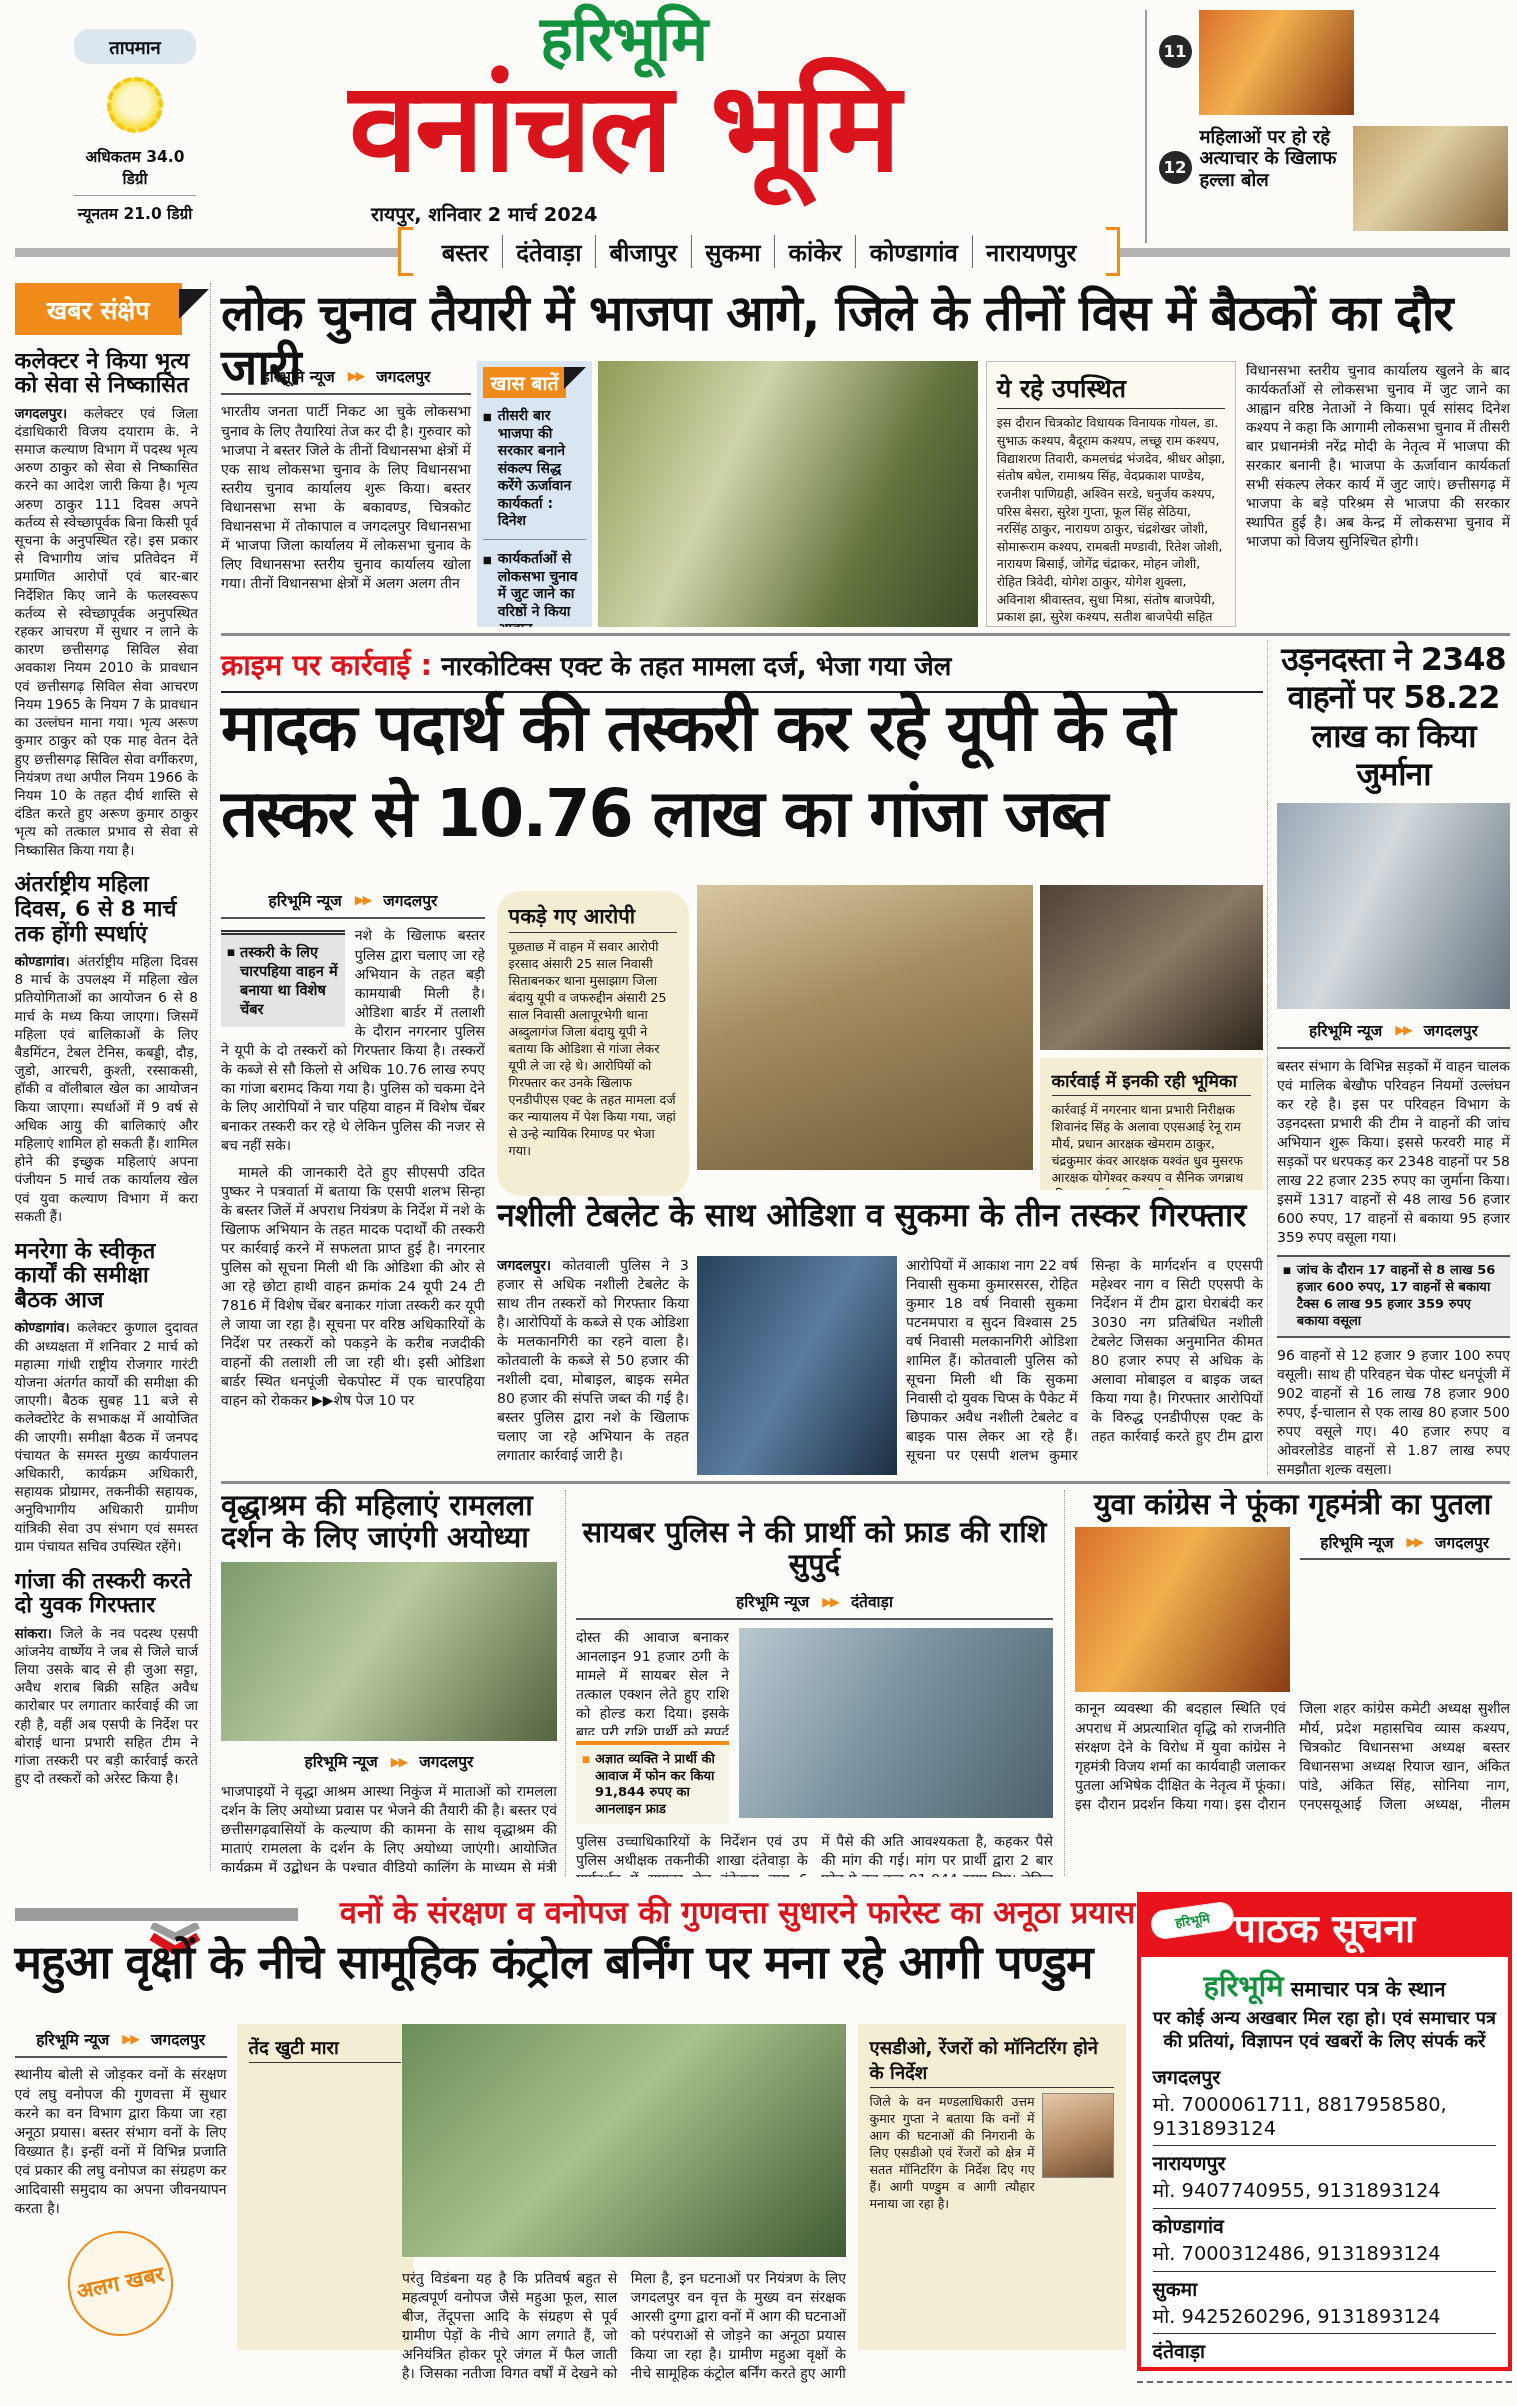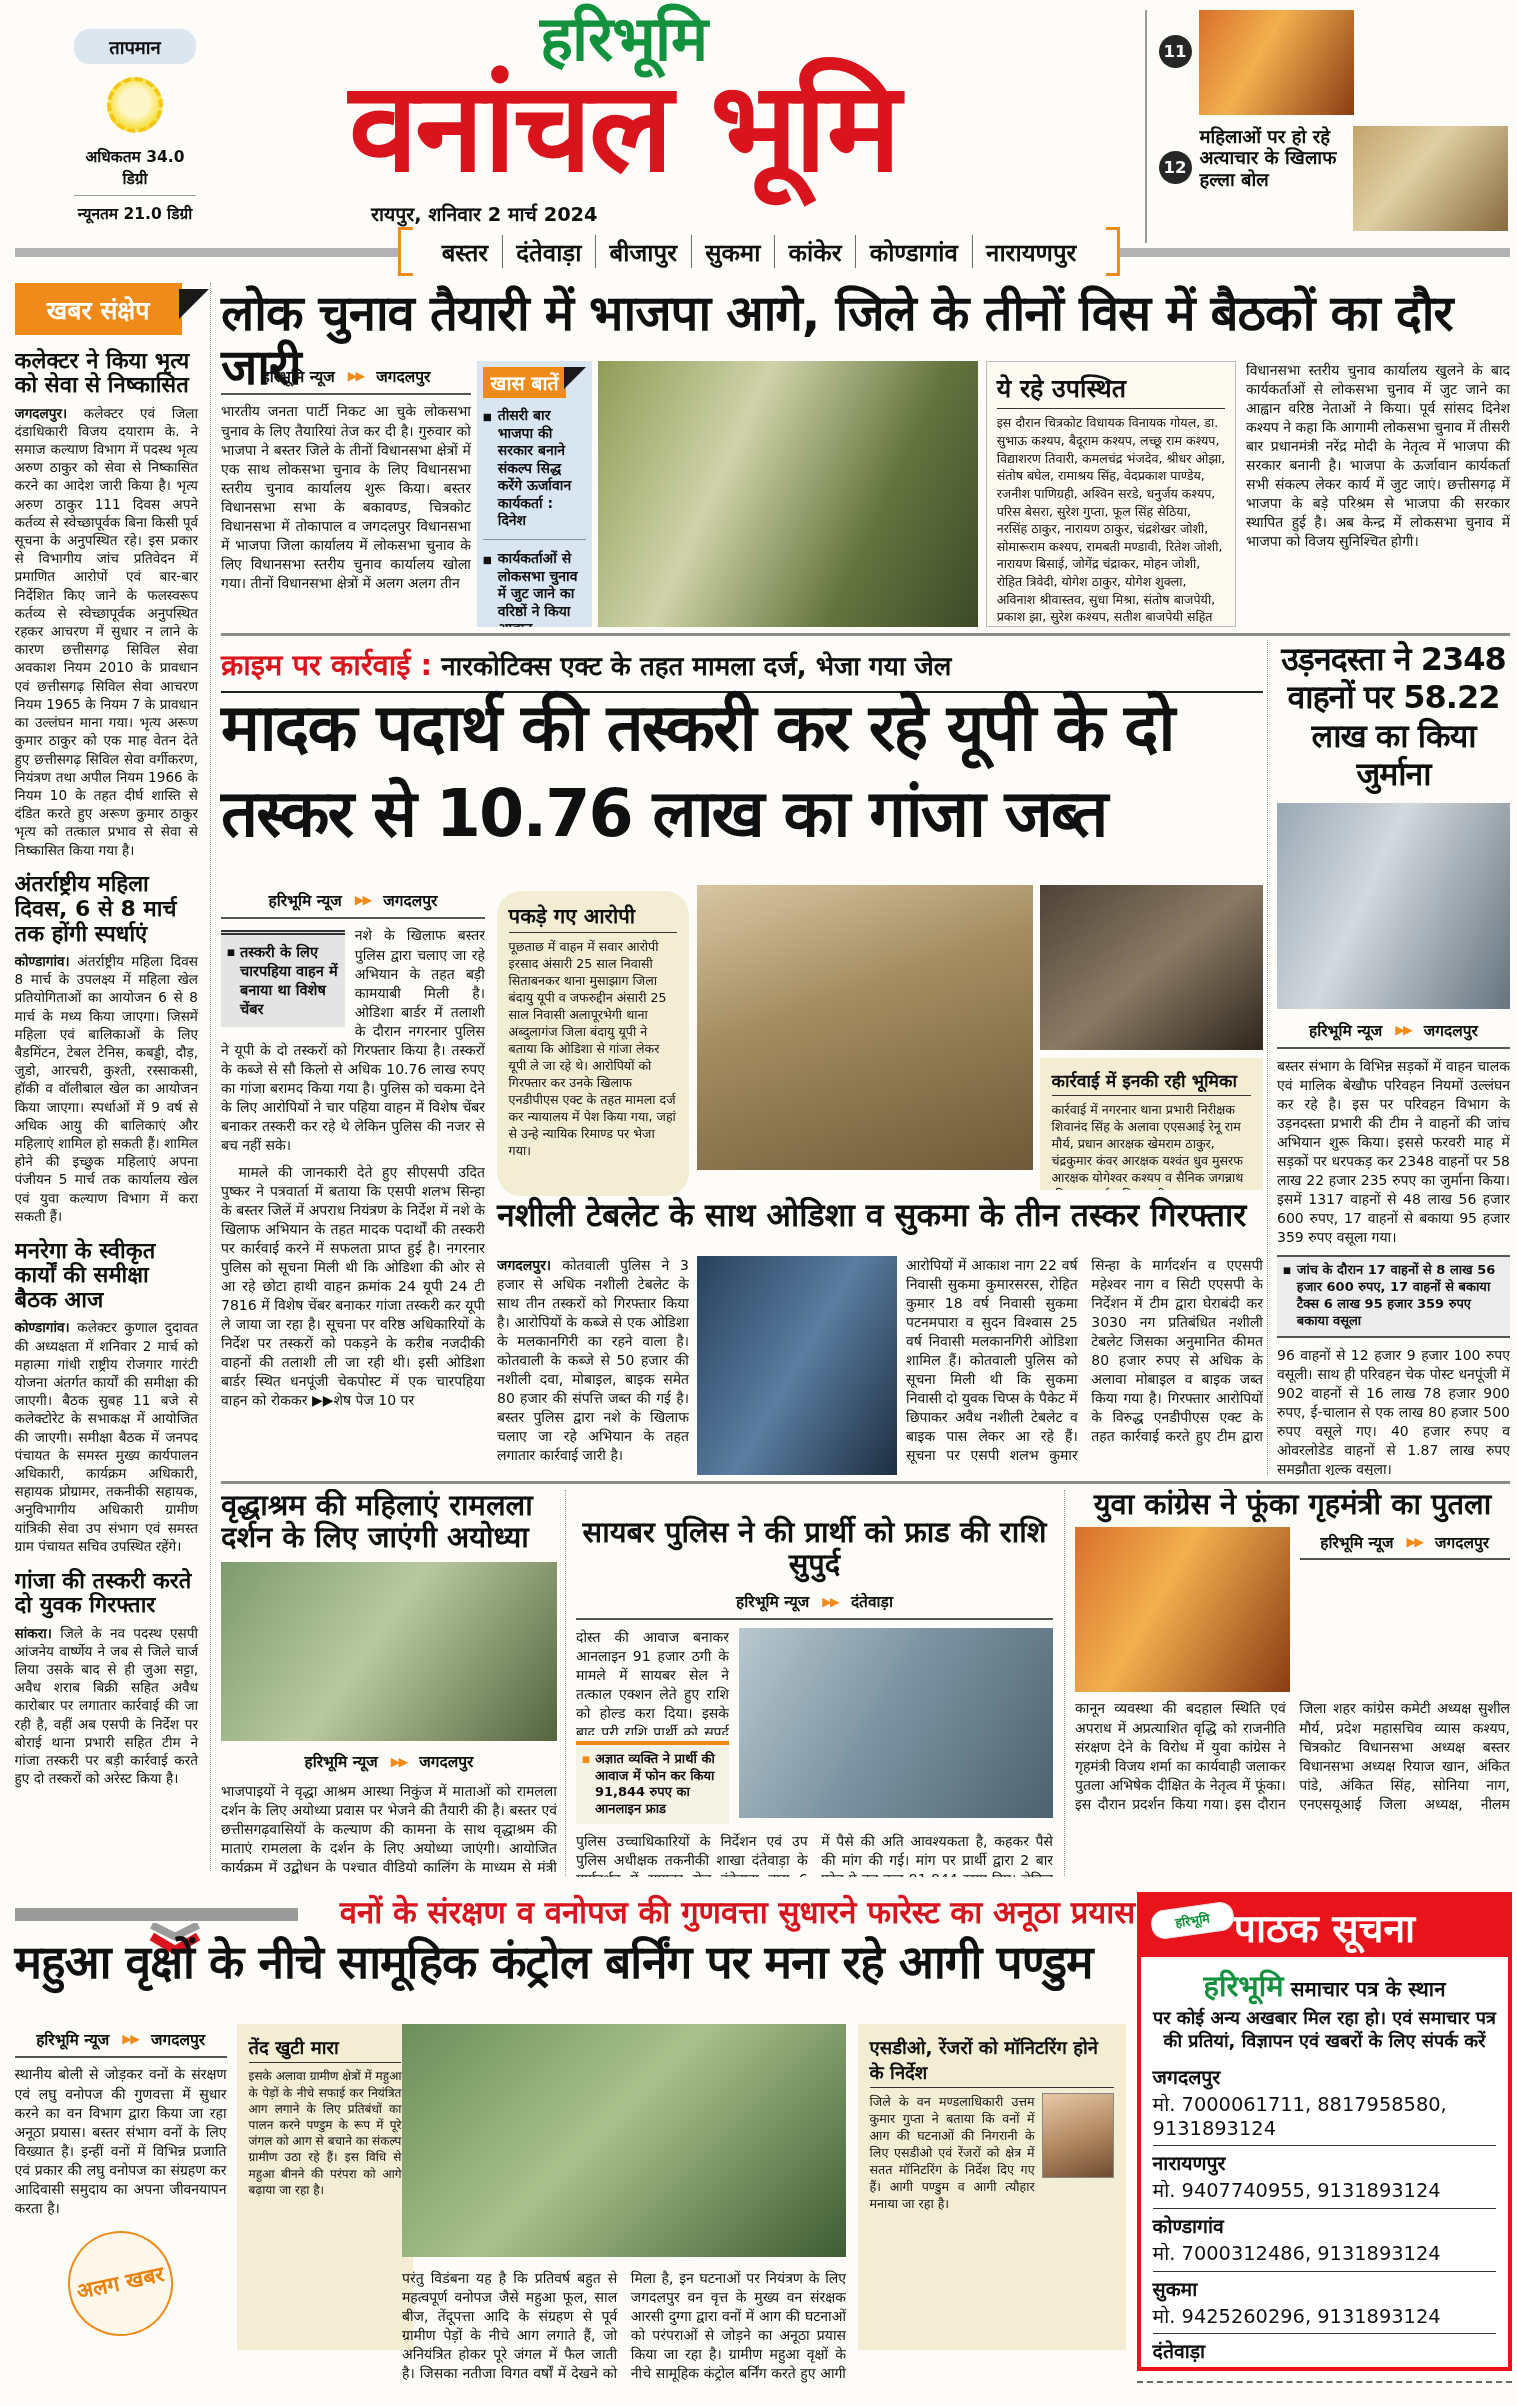--- a/index.html
+++ b/index.html
@@ -415,21 +415,20 @@
       <span>हरिभूमि न्यूज</span>
       <span class="arr">▶▶</span>
       <span>जगदलपुर</span>
     </div>
     <p class="bt jt">स्थानीय बोली से जोड़कर वनों के संरक्षण एवं लघु वनोपज की गुणवत्ता में सुधार करने का वन विभाग द्वारा किया जा रहा अनूठा प्रयास। बस्तर संभाग वनों के लिए विख्यात है। इन्हीं वनों में विभिन्न प्रजाति एवं प्रकार की लघु वनोपज का संग्रहण कर आदिवासी समुदाय का अपना जीवनयापन करता है।</p>
     <div class="alag">अलग खबर</div>
   </div>
 
   <div class="abs khuti box-cream clip">
     <h4>तेंद खुटी मारा</h4>
-    <p class="bt-sm jt">इसके अलावा ग्रामीण क्षेत्रों में महुआ के पेड़ों के नीचे सफाई कर नियंत्रित आग लगाने के लिए प्रतिबंधों का पालन करने पण्डुम के रूप में पूरे जंगल को आग से बचाने का संकल्प ग्रामीण उठा रहे हैं। इस विधि से महुआ बीनने की परंपरा को आगे बढ़ाया जा रहा है।</p>
   </div>
 
   <div class="abs f-ph ph g10"></div>
 
   <div class="abs f-cols clip bt jt">परंतु विडंबना यह है कि प्रतिवर्ष बहुत से महत्वपूर्ण वनोपज जैसे महुआ फूल, साल बीज, तेंदूपत्ता आदि के संग्रहण से पूर्व ग्रामीण पेड़ों के नीचे आग लगाते हैं, जो अनियंत्रित होकर पूरे जंगल में फैल जाती है। जिसका नतीजा विगत वर्षों में देखने को मिला है, इन घटनाओं पर नियंत्रण के लिए जगदलपुर वन वृत्त के मुख्य वन संरक्षक आरसी दुग्गा द्वारा वनों में आग की घटनाओं को परंपराओं से जोड़ने का अनूठा प्रयास किया जा रहा है। ग्रामीण महुआ वृक्षों के नीचे सामूहिक कंट्रोल बर्निंग करते हुए आगी पण्डुम मना रहे हैं। समिति, एनजीओ के साथ-साथ वन विभाग के एसडीओ योगेश राज, देवलाल दुग्गा, रेंजर प्रकाश ठाकुर, देवेन्द्र सिंह वर्मा आदि ग्रामीणों को जागरूक करने में जुटे हुए हैं।</div>
 
   <div class="abs sdo box-cream clip">
     <h4>एसडीओ, रेंजरों को मॉनिटरिंग होने के निर्देश</h4>
     <div class="portrait"></div>
     <p class="bt-sm jt">जिले के वन मण्डलाधिकारी उत्तम कुमार गुप्ता ने बताया कि वनों में आग की घटनाओं की निगरानी के लिए एसडीओ एवं रेंजरों को क्षेत्र में सतत मॉनिटरिंग के निर्देश दिए गए हैं। आगी पण्डुम व आगी त्यौहार मनाया जा रहा है।</p>

